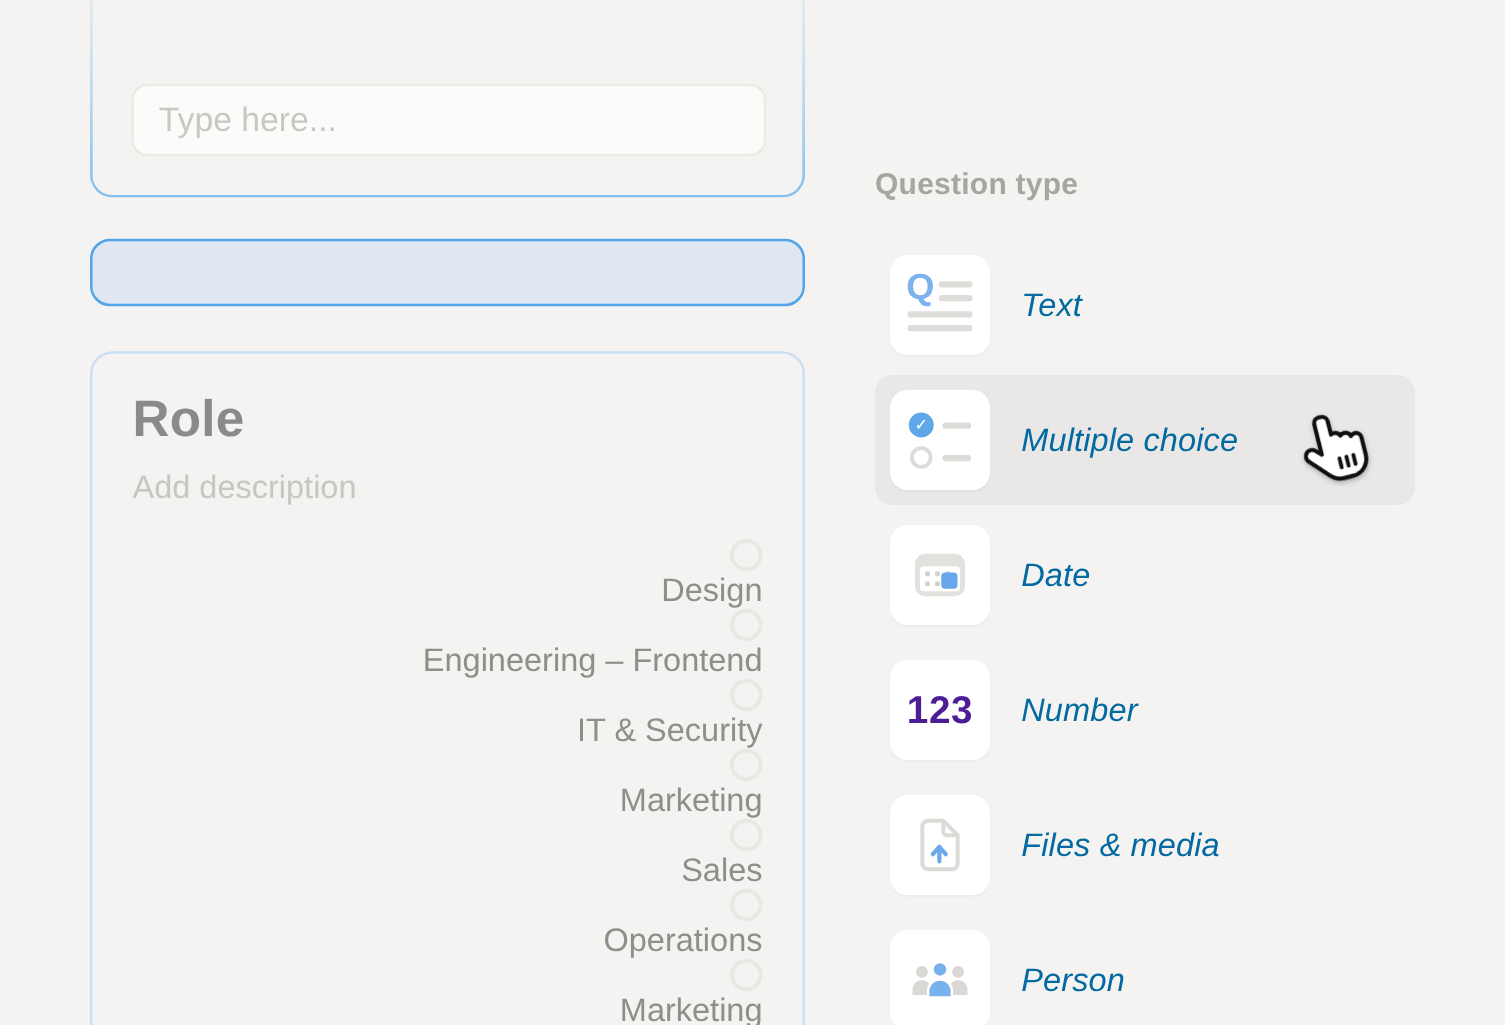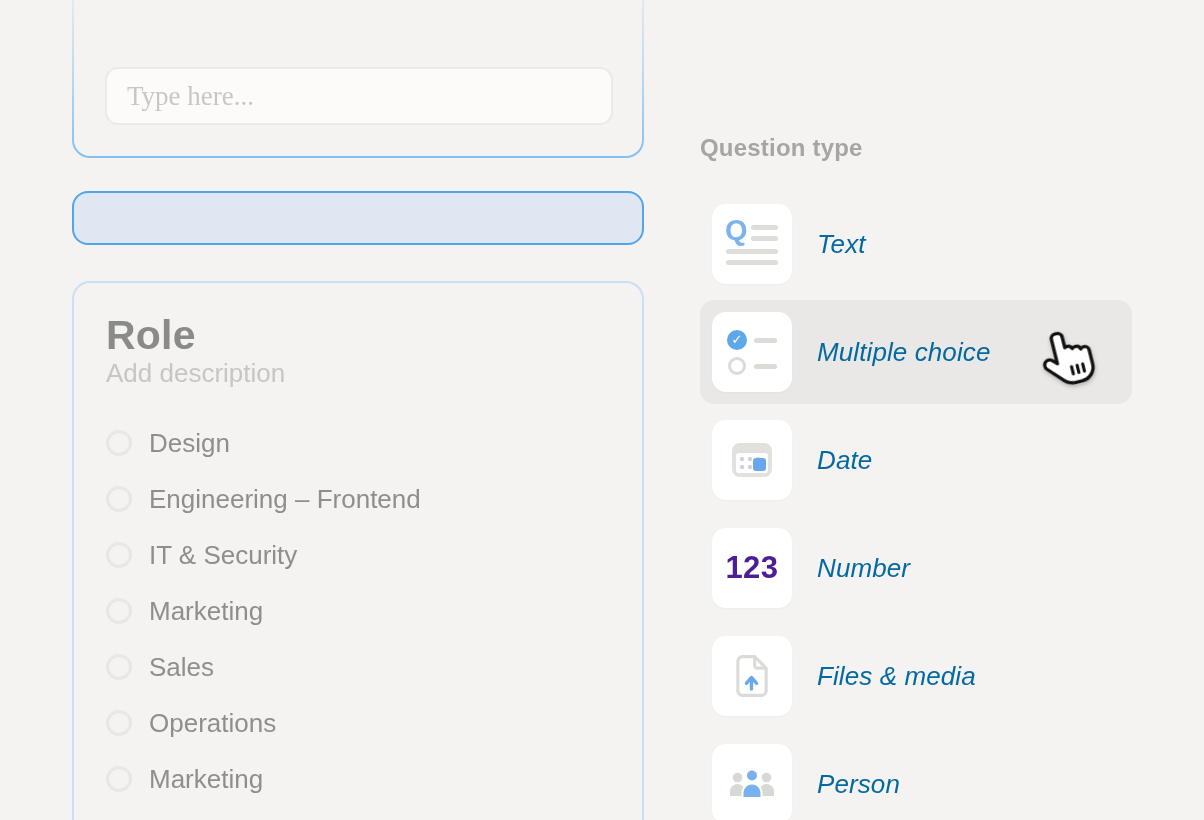--- a/index.html
+++ b/index.html
@@ -20,21 +20,21 @@
     background:
       linear-gradient(#f4f3f1, #f4f3f1) padding-box,
       linear-gradient(180deg, rgba(190,200,205,0) 8%, rgba(158,205,240,0.55) 55%, #82c0ef 100%) border-box;
   }
   .answer-input {
     position: absolute; left: 31px; top: 127px; width: 508px; height: 58px;
     background: #fcfbfa;
     border: 2px solid #eceae7;
     border-radius: 13px;
     padding: 0 20px;
-    font-family: Liberation Serif, serif;
+    font-family: Liberation Sans, sans-serif;
     font-size: 27px;
     color: #8f8e8b;
     outline: none;
   }
   .answer-input::placeholder { color: #c8c7c4; opacity: 1; }
 
   .block-selected {
     position: absolute; left: 72px; top: 191px; width: 572px; height: 54px;
     background: #dee7f2;
     border: 2.5px solid #51a5e8;
@@ -45,26 +45,26 @@
     position: absolute; left: 72px; top: 281px; width: 572px; height: 580px;
     border: 2px solid #cadff3;
     border-radius: 18px;
     padding: 29px 32px;
   }
   .role-title {
     font-size: 41px; font-weight: 700; color: #8a8a88;
     letter-spacing: 0.2px; line-height: 46px;
   }
   .role-desc {
-    font-size: 26px; color: #c7c6c3; line-height: 30px;
+    margin-top: 16px; font-size: 26px; color: #c7c6c3; line-height: 30px;
   }
   .options { margin-top: 27px; }
   .option {
-    height: 56px; display: flex; align-items: center; gap: 17px;
-    font-size: 26px; color: #8f8e8b; cursor: default;
+    height: 56px; display: flex; align-items: flex-end; 
+    font-size: 26px; color: #8f8e8b; cursor: default; flex-direction: column;
   }
   .radio {
     width: 26px; height: 26px; border-radius: 50%;
     border: 3px solid #e8e7e4; flex: 0 0 auto;
   }
 
   
   .menu-title {
     position: absolute; left: 700px; top: 134px;
     font-size: 24px; font-weight: 700; color: #a6a5a2; letter-spacing: 0.2px; text-align: center;

